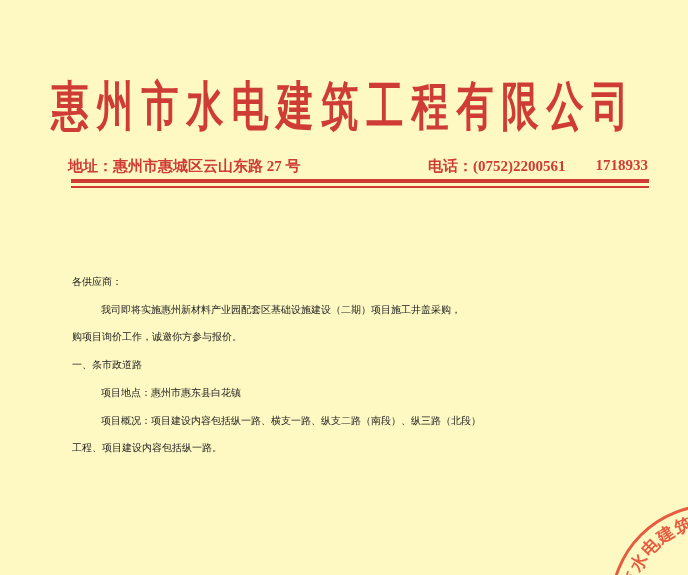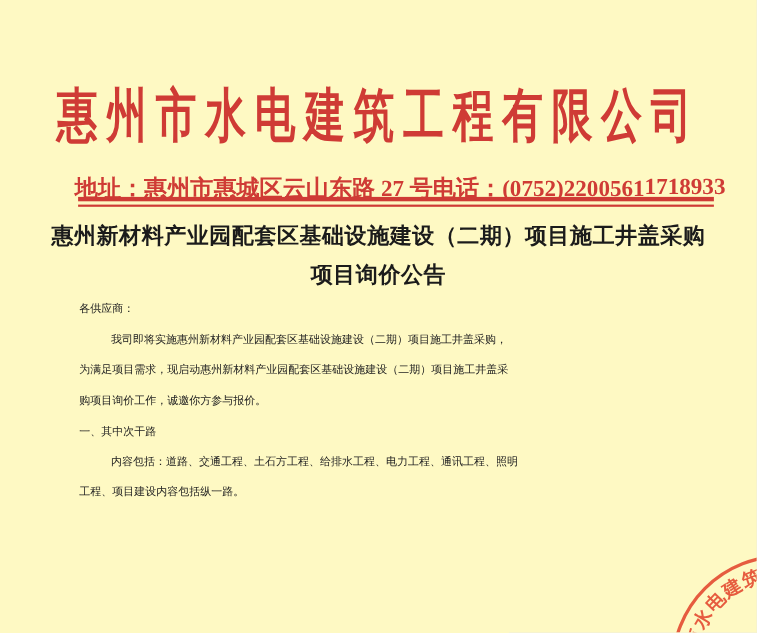--- a/index.html
+++ b/index.html
@@ -28,25 +28,25 @@
     transform-origin:center center;
     white-space:nowrap;
   }
   .contact-row{
     position:absolute;
     left:68px;width:580px;top:157px;
     display:flex;
     justify-content:space-between;
     align-items:baseline;
     font-weight:bold;
-    font-size:21px;
+    font-size:15px;
     color:var(--accent,#cc3933);
     white-space:nowrap;
   }
-  .phone-group{display:flex;}
+  .phone-group{display:flex;gap:30px;}
   .rule-thick{
     position:absolute;
     left:71px;width:578px;top:179px;height:3.5px;
     background:var(--accent,#cc3933);
   }
   .rule-thin{
     position:absolute;
     left:71px;width:578px;top:186px;height:1.5px;
     background:var(--accent,#cc3933);
   }
@@ -112,33 +112,29 @@
     <span>地址：惠州市惠城区云山东路 27 号</span>
     <span class="phone-group">
       <span>电话：(0752)2200561</span>
       <span>1718933</span>
     </span>
   </div>
 
   <div class="rule-thick"></div>
   <div class="rule-thin"></div>
 
-  <div class="doc-title">
-    <div>惠州新材料产业园配套区基础设施建设（二期）项目施工井盖采购</div>
-    <div>项目询价公告</div>
-  </div>
 
   <div class="doc-body">
     <div class="body-line">各供应商：</div>
     <div>
         <div class="body-line indent">我司即将实施惠州新材料产业园配套区基础设施建设（二期）项目施工井盖采购，</div>
-        <div class="body-line">为满足项目需求，现启动惠州新材料产业园配套区基础设施建设（二期）项目施工井盖采</div>
         <div class="body-line">购项目询价工作，诚邀你方参与报价。</div>
-        <div class="body-line">一、其中次干路</div>
-        <div class="body-line indent">内容包括：道路、交通工程、土石方工程、给排水工程、电力工程、通讯工程、照明</div>
+        <div class="body-line">一、条市政道路</div>
+        <div class="body-line indent">项目地点：惠州市惠东县白花镇</div>
+        <div class="body-line indent">项目概况：项目建设内容包括纵一路、横支一路、纵支二路（南段）、纵三路（北段）</div>
         <div class="body-line">工程、项目建设内容包括纵一路。</div>
       </div>
   </div>
 
   <div class="seal">
     <div class="seal-ring"></div>
     <div>
         <span class="seal-char" style="transform: translate(-50%, -50%) rotate(-72.6deg) translateY(-85px);">市</span>
         <span class="seal-char" style="transform: translate(-50%, -50%) rotate(-59.4deg) translateY(-85px);">水</span>
         <span class="seal-char" style="transform: translate(-50%, -50%) rotate(-46.2deg) translateY(-85px);">电</span>

